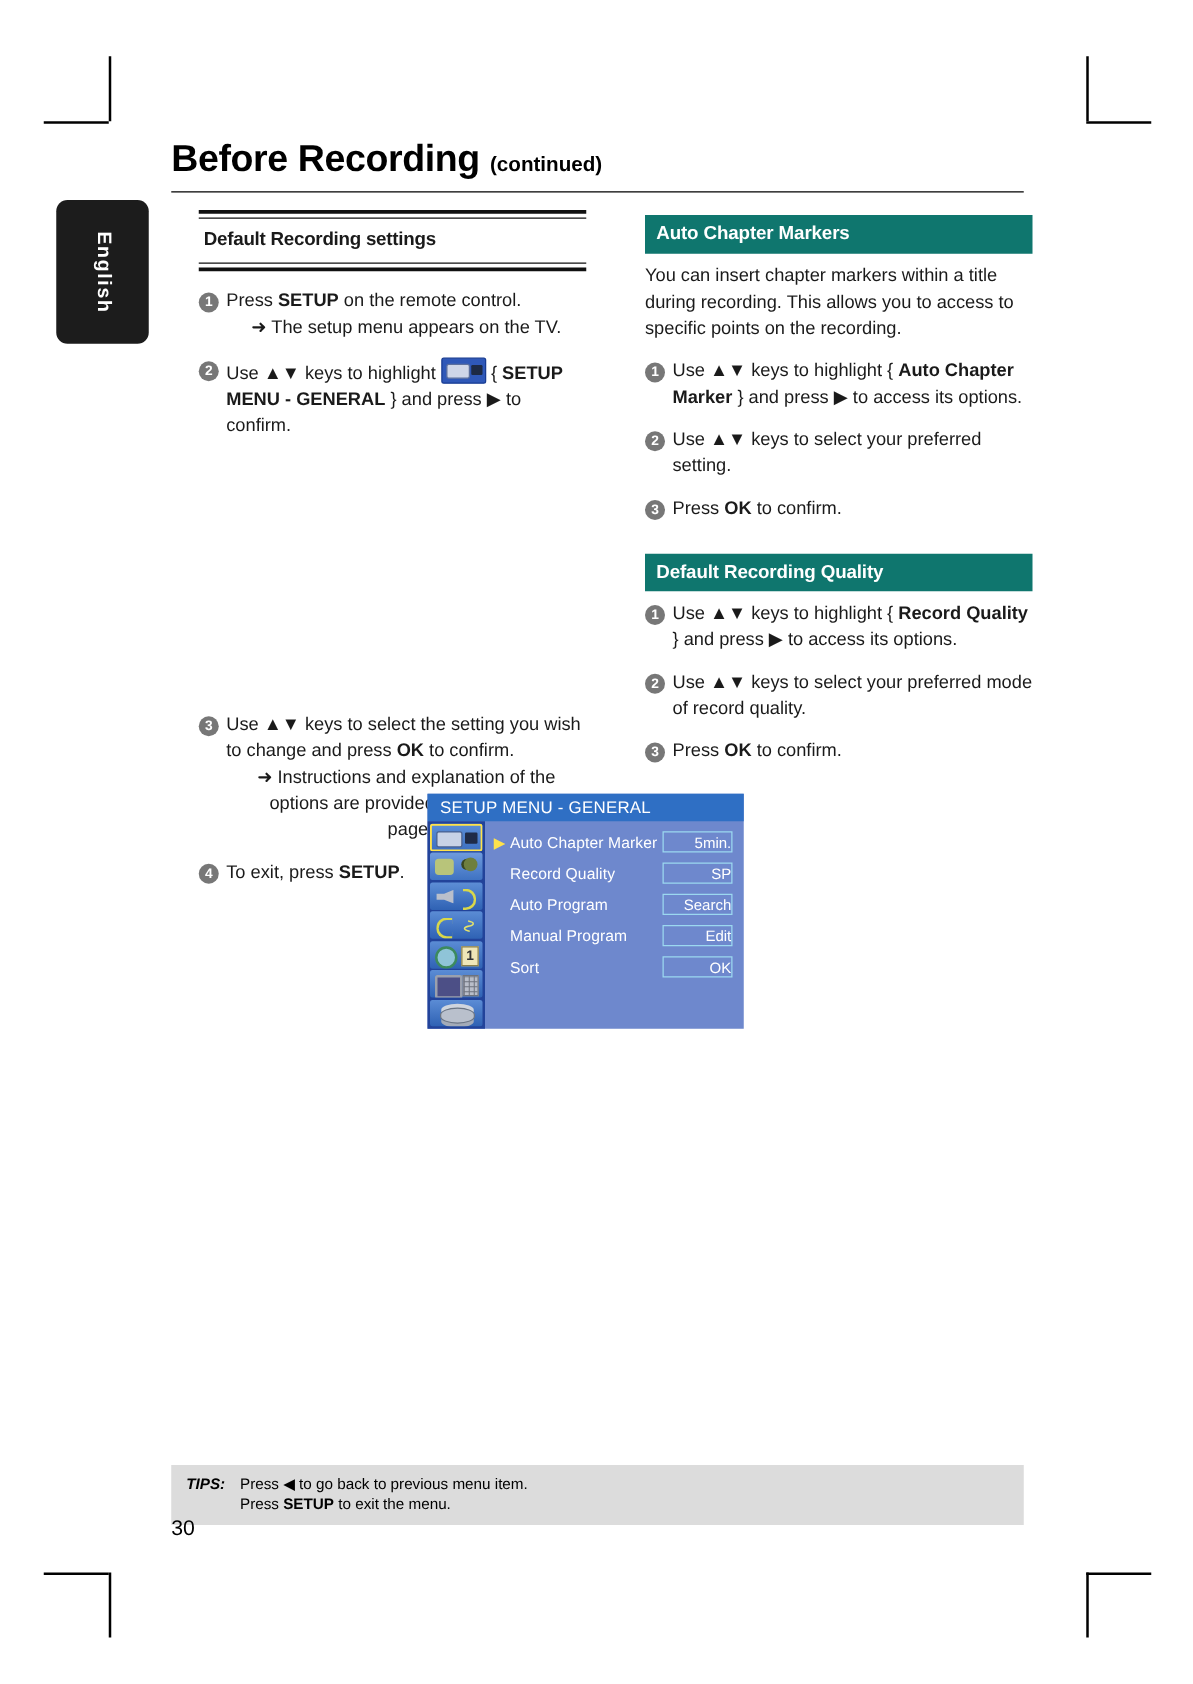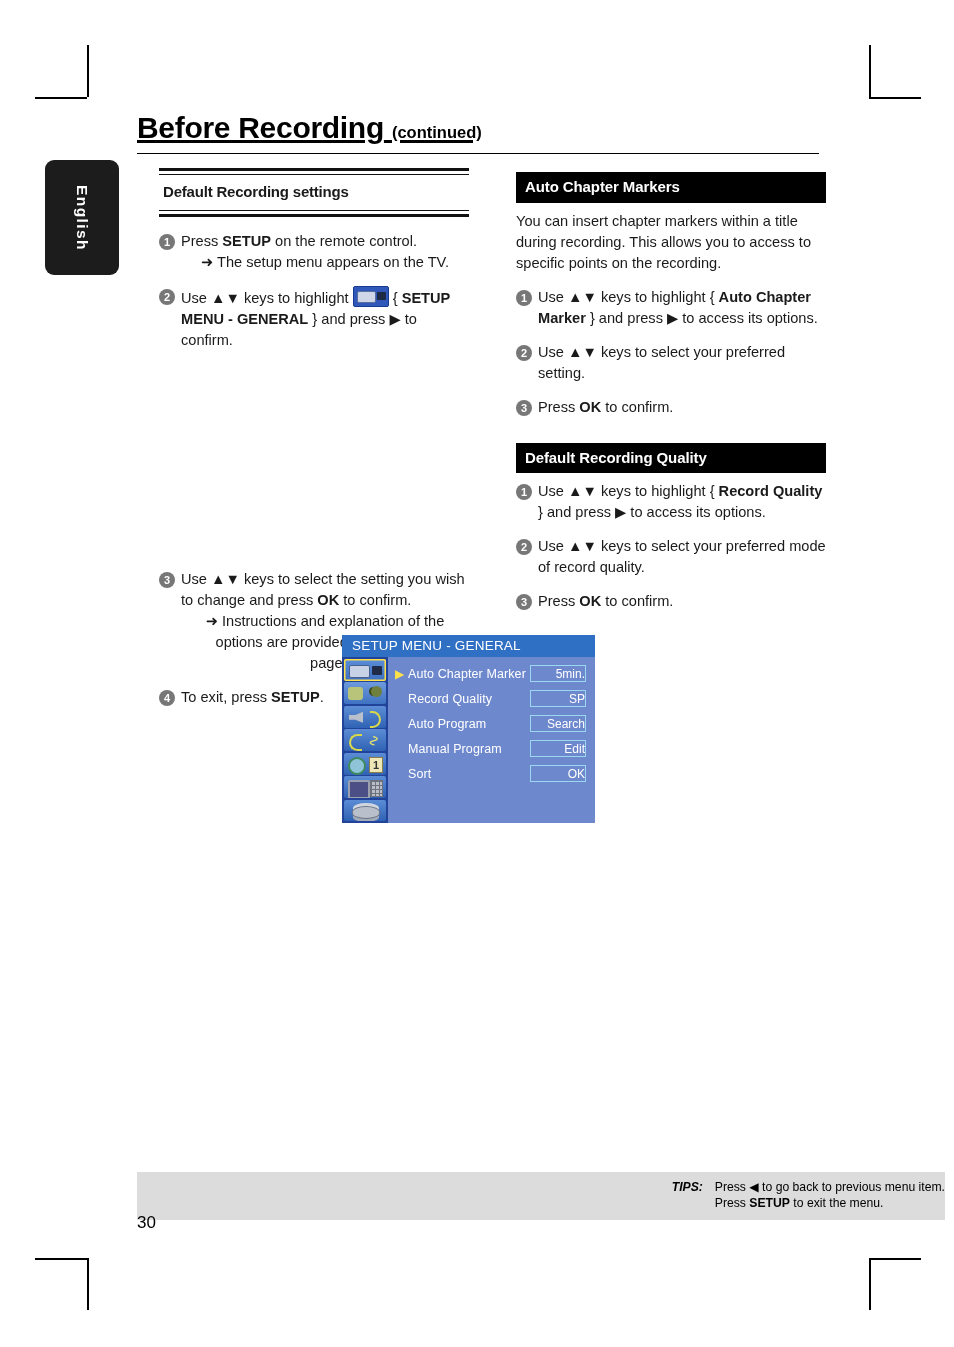--- a/index.html
+++ b/index.html
@@ -55,21 +55,20 @@
     left: 137px;
     top: 112px;
     width: 682px;
   }
   .header h1 {
     margin: 0;
     font-size: 30px;
     font-weight: bold;
     letter-spacing: -0.3px;
     line-height: 1.05;
-    text-decoration: underline;
   }
   .header h1 .cont {
     font-size: 16.5px;
     font-weight: bold;
     letter-spacing: 0;
   }
   .header .rule {
     margin-top: 9px;
     height: 1.6px;
     background: #000;
@@ -96,21 +95,21 @@
   .sec-head h2 {
     margin: 0;
     padding: 6px 0 7px 4px;
     font-size: 15px;
     font-weight: bold;
     letter-spacing: -0.2px;
   }
 
   
   .banner {
-    background: #000000;
+    background: #0f766e;
     color: #ffffff;
     font-size: 15px;
     font-weight: bold;
     padding: 4px 12px 5px 9px;
     margin-bottom: 8px;
     letter-spacing: -0.1px;
   }
 
   
   .step {
@@ -322,27 +321,26 @@
     height: 17px;
     border: 1.4px solid #9bd8f0;
     box-sizing: border-box;
   }
 
   
   .tips {
     position: absolute;
     left: 137px;
     top: 1172px;
-    width: 808px;
+    width: 682px;
     background: #dcdcdc;
     padding: 7px 0 8px 0;
     display: flex;
     font-size: 12.2px;
     line-height: 1.35;
-    justify-content: flex-end;
   }
   .tips .tips-label {
     width: 55px;
     padding-left: 12px;
     font-weight: bold;
     font-style: italic;
     box-sizing: border-box;
   }
   .pagenum {
     position: absolute;

